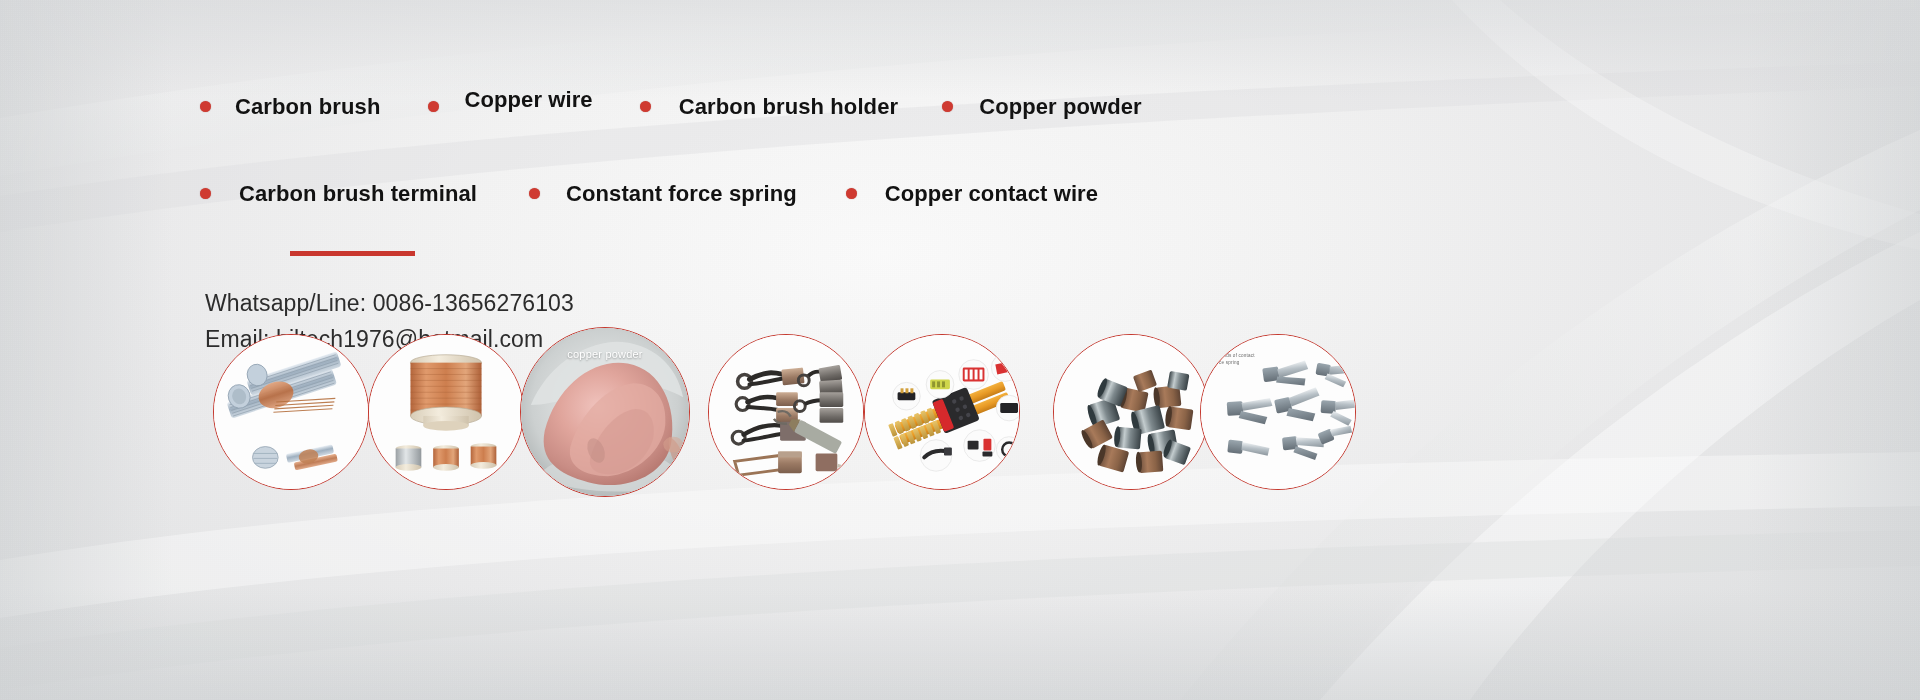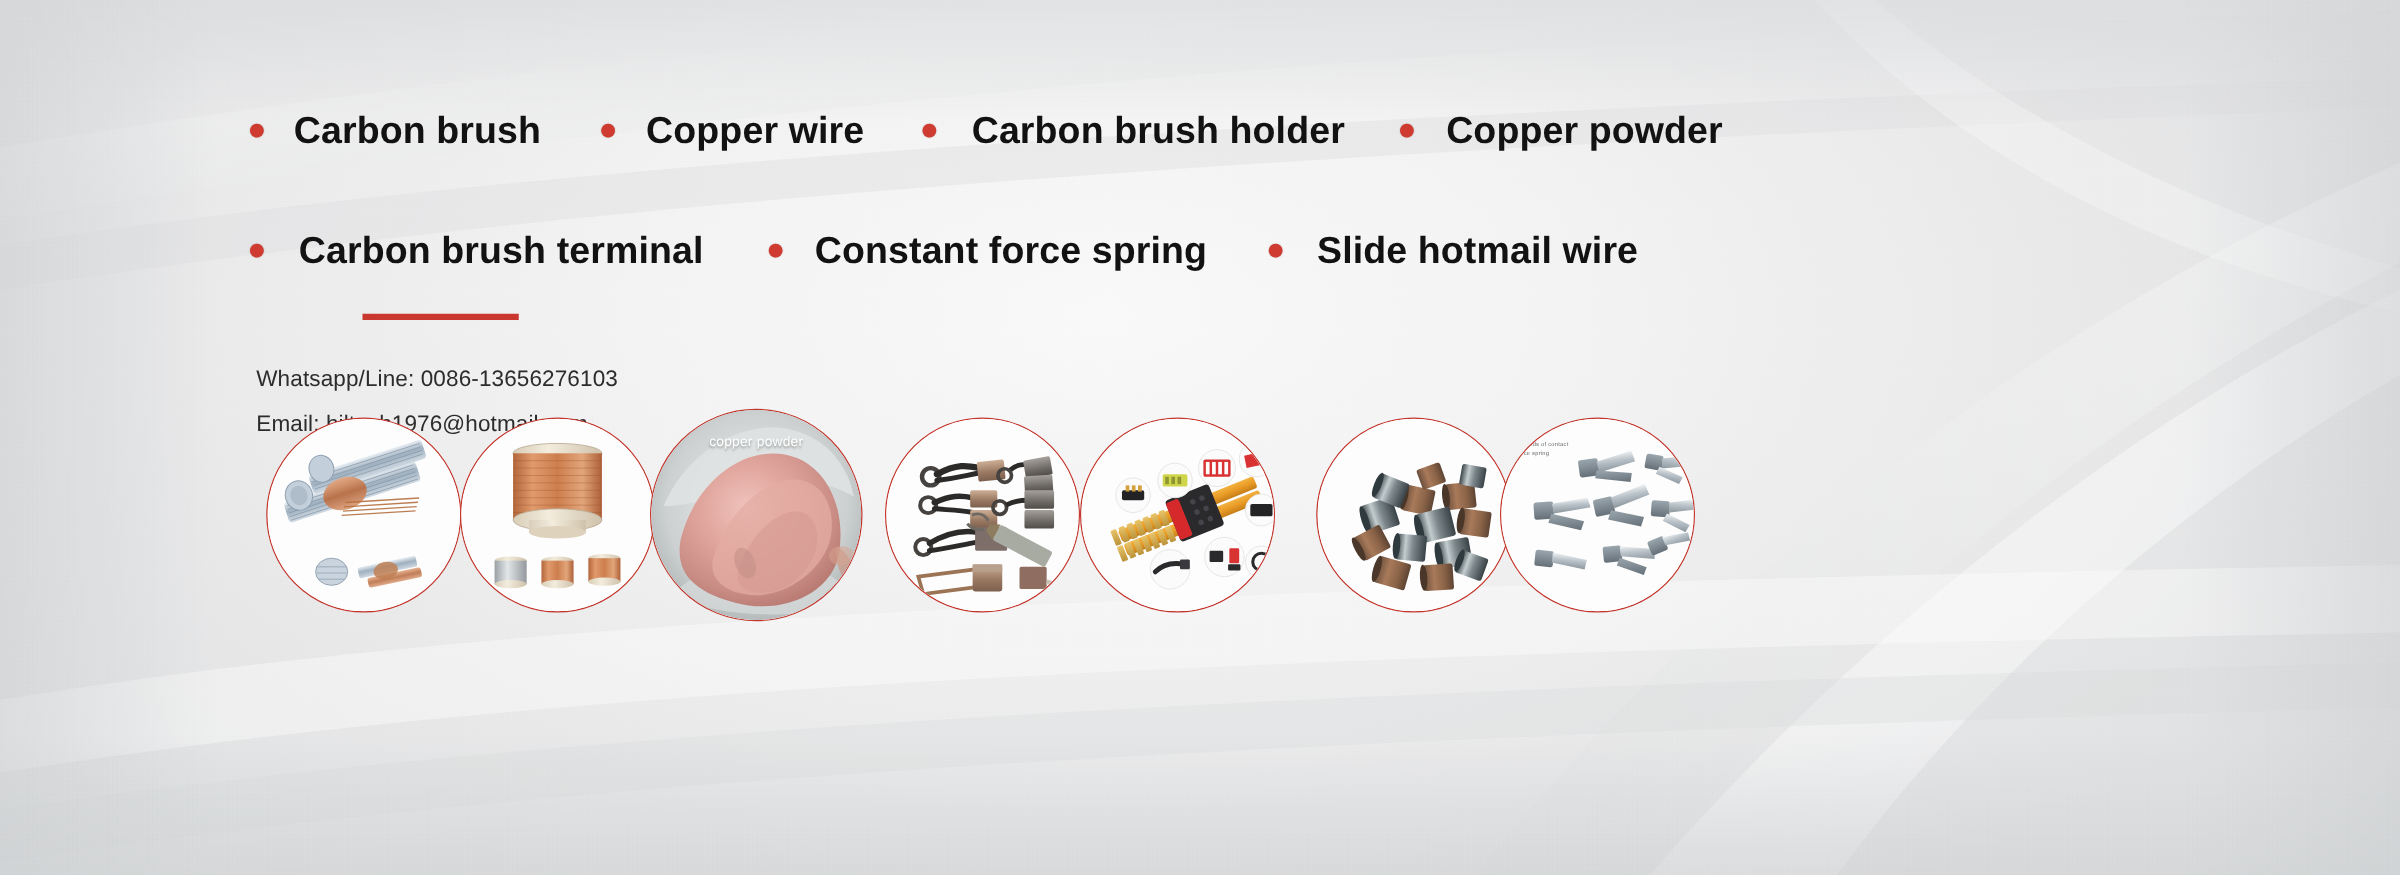--- a/index.html
+++ b/index.html
@@ -39,26 +39,26 @@
   #feature-list { position:absolute; left:232px; top:88px; width:1240px; }
   .feat-row { display:flex; align-items:baseline; white-space:nowrap; }
   .feat-row.row1 { margin-bottom:15px; }
   .feat-item { display:flex; align-items:center; }
   .dot {
     width:11px; height:11px; border-radius:50%;
     background:#cf3a31; flex:0 0 auto;
     box-shadow:0 0 1px rgba(120,20,12,.5);
   }
   .feat-label {
-    font-size:30px; font-weight:bold; color:#121212;
+    font-size:22px; font-weight:bold; color:#121212;
     letter-spacing:.1px; line-height:1.1;
   }
   .row1 .feat-item:nth-child(1) { margin-left:-32px; }
   .row1 .feat-item:nth-child(1) .feat-label { margin-left:24px; }
-  .row1 .feat-item:nth-child(2) { margin-left:48px; }
+  .row1 .feat-item:nth-child(2) { margin-left:48px;align-items:flex-end; }
   .row1 .feat-item:nth-child(2) .feat-label { margin-left:25px; }
   .row1 .feat-item:nth-child(3) { margin-left:47px; }
   .row1 .feat-item:nth-child(3) .feat-label { margin-left:28px; }
   .row1 .feat-item:nth-child(4) { margin-left:44px; }
   .row1 .feat-item:nth-child(4) .feat-label { margin-left:26px; }
 
   .row2 .feat-item:nth-child(1) { margin-left:-32px;margin-top:48px; }
   .row2 .feat-item:nth-child(1) .feat-label { margin-left:28px; }
   .row2 .feat-item:nth-child(2) { margin-left:52px; }
   .row2 .feat-item:nth-child(2) .feat-label { margin-left:26px; }
@@ -67,21 +67,21 @@
 
   
   #divider {
     position:absolute; left:290px; top:251px;
     width:125px; height:5px; background:#c9372e;
   }
 
   
   #contact { position:absolute; left:205px; top:285px; }
   .contact-line {
-    font-size:18px; color:#2c2c2c; line-height:36px;
+    font-size:23px; color:#2c2c2c; line-height:36px;
     letter-spacing:.1px; white-space:nowrap;
   }
 
   
   #product-strip { position:absolute; left:0; top:334px; width:1920px; height:180px; }
   .prod {
     position:absolute; top:0;
     width:156px; height:156px; border-radius:50%;
     border:1.4px solid #c4362c;
     background:#fdfdfd;
@@ -151,21 +151,21 @@
       <span class="feat-item">
         <span class="dot"></span>
         <span class="feat-label">Carbon brush terminal</span>
       </span>
       <span class="feat-item">
         <span class="dot"></span>
         <span class="feat-label">Constant force spring</span>
       </span>
       <span class="feat-item">
         <span class="dot"></span>
-        <span class="feat-label">Slide hotmail wire</span>
+        <span class="feat-label">Copper contact wire</span>
       </span>
     </div>
   </div>
 
   <div id="divider"></div>
 
   <div id="contact">
     <div class="contact-line">Whatsapp/Line: 0086-13656276103</div>
     <div class="contact-line">Email: hiltech1976@hotmail.com</div>
   </div>

